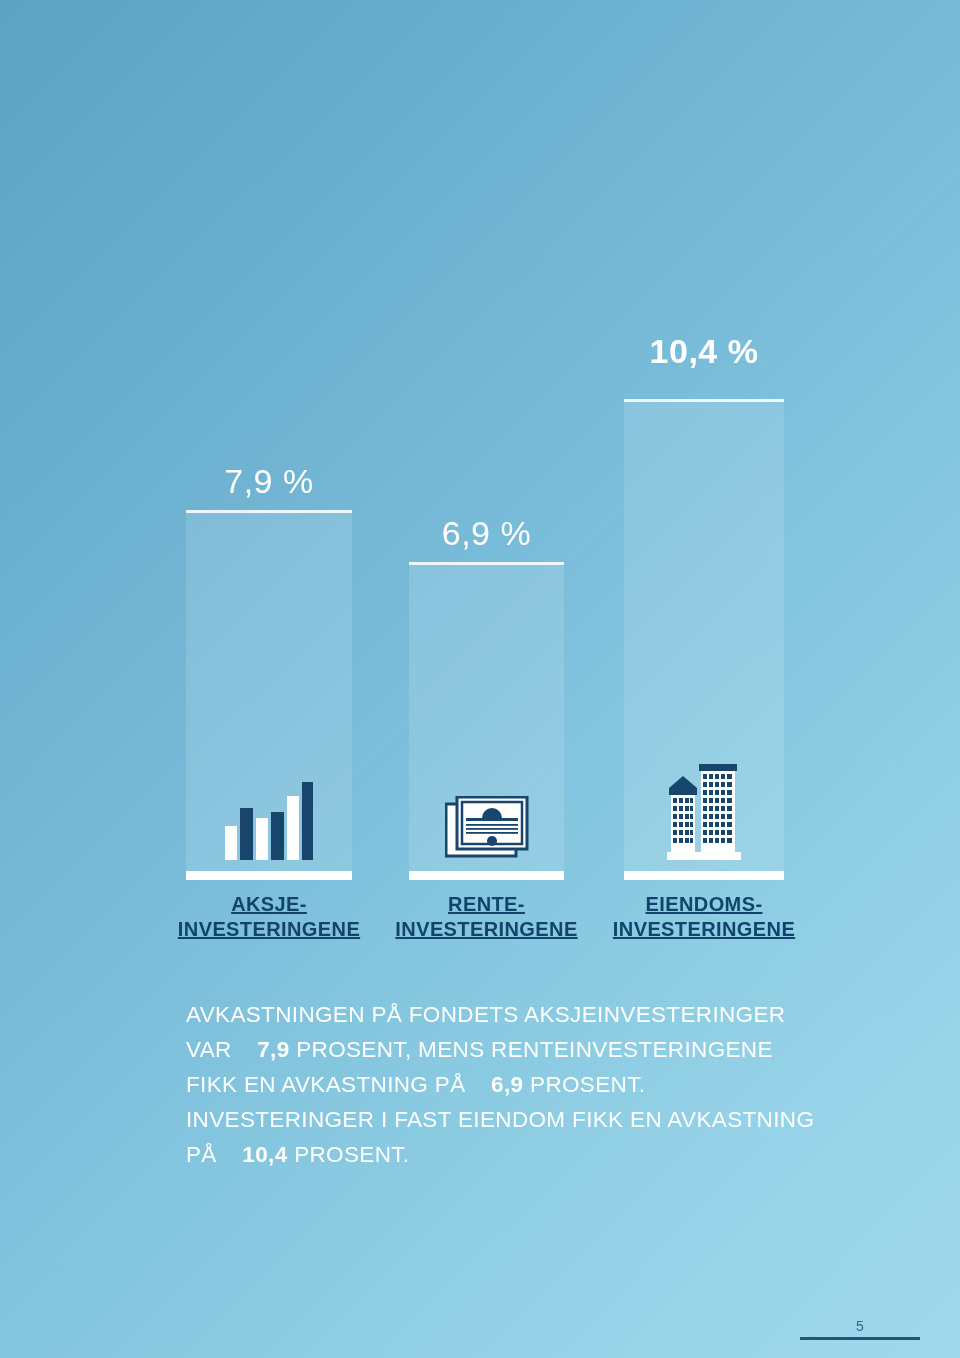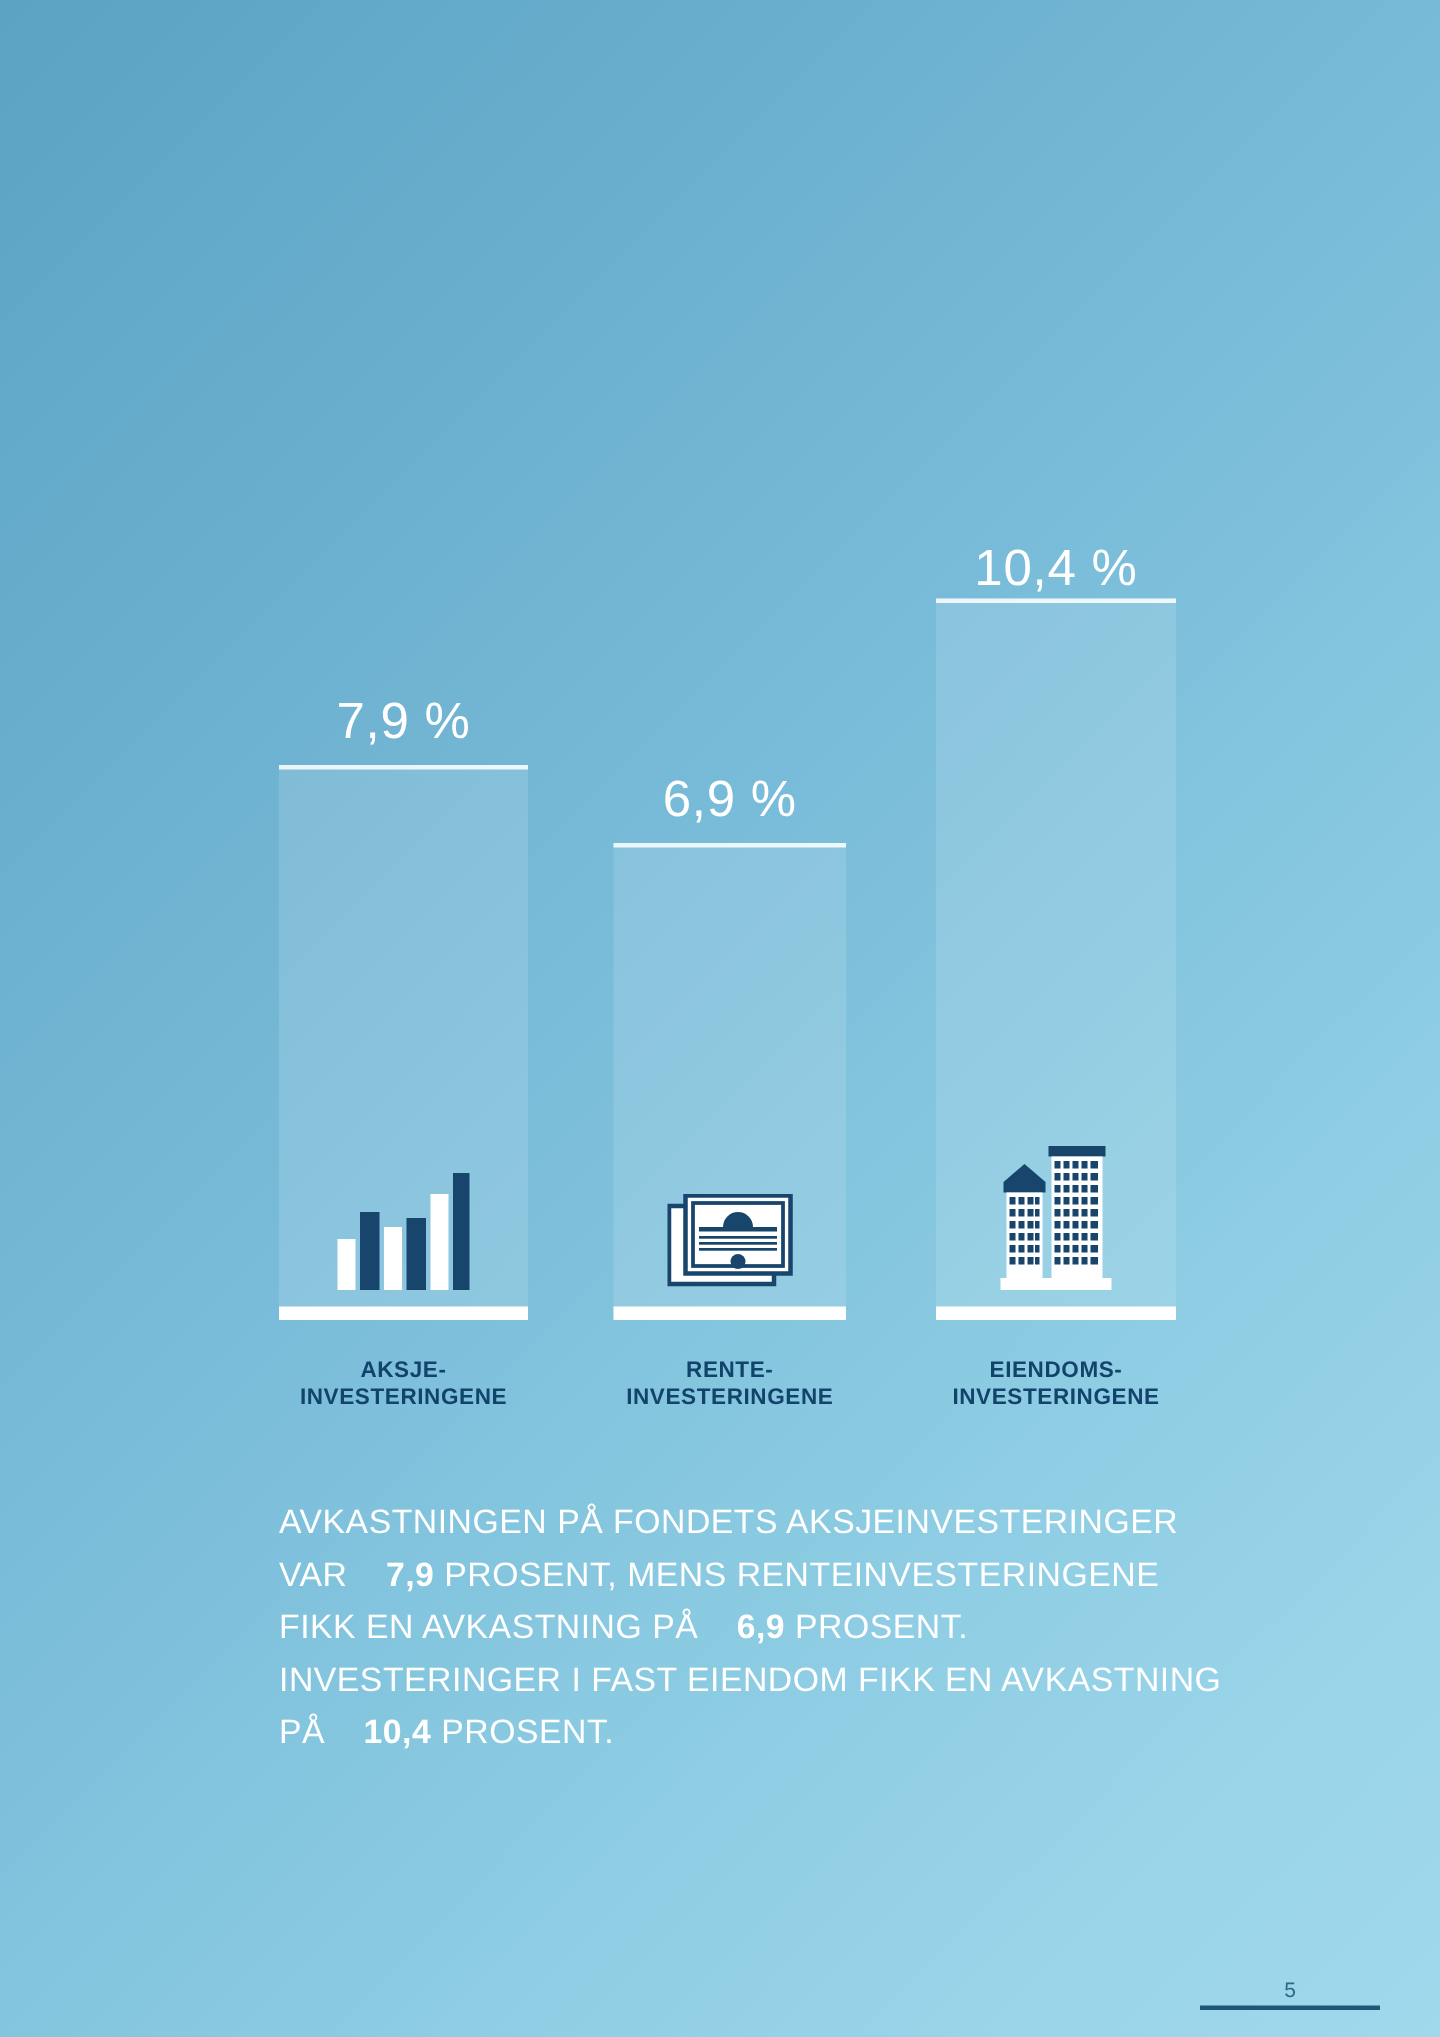--- a/index.html
+++ b/index.html
@@ -85,24 +85,25 @@
     justify-content: center;
     height: 96px;
   }
 
   .bar-caption {
     position: absolute;
     left: -14px;
     width: calc(100% + 28px);
     text-align: center;
     color: #12436b;
-    font-size: 15px;
+    font-size: 20px;
     font-weight: 700;
     letter-spacing: 0.4px;
     line-height: 1.25;
+    text-decoration: underline;
   }
 
   
   #body-copy {
     position: absolute;
     left: 186px;
     top: 998px;
     width: 640px;
     color: #ffffff;
     font-size: 22.5px;
@@ -199,21 +200,21 @@
       </div>
 
       <div class="bar-caption" style="bottom:-62px;text-align:center;">
         <div>RENTE-</div>
         <div>INVESTERINGENE</div>
       </div>
     </div>
 
     <div class="bar-group" style="left:624px; width:160px; height:880px;">
 
-      <div class="bar-value" style="bottom:484px;">10,4 %</div>
+      <div class="bar-value" style="bottom:512px;font-weight:bold;">10,4 %</div>
 
       <div class="bar-rect" style="height:481px;">
 
         <div class="bar-icon" style="bottom:18px; height:104px;">
           <svg width="78" height="100" viewBox="0 0 78 100">
 
             <path d="M4 26 L18 14 L32 26 Z" fill="#17456c"></path>
             <rect x="4" y="26" width="28" height="7" fill="#17456c"></rect>
 
             <rect x="6" y="33" width="24" height="57" fill="#ffffff"></rect>

